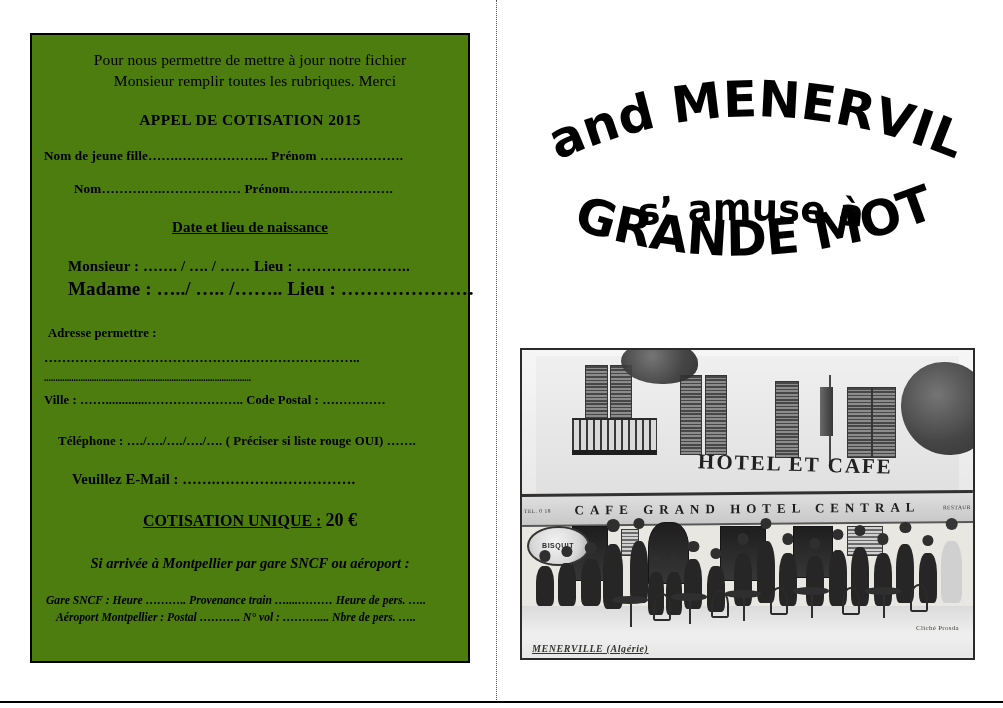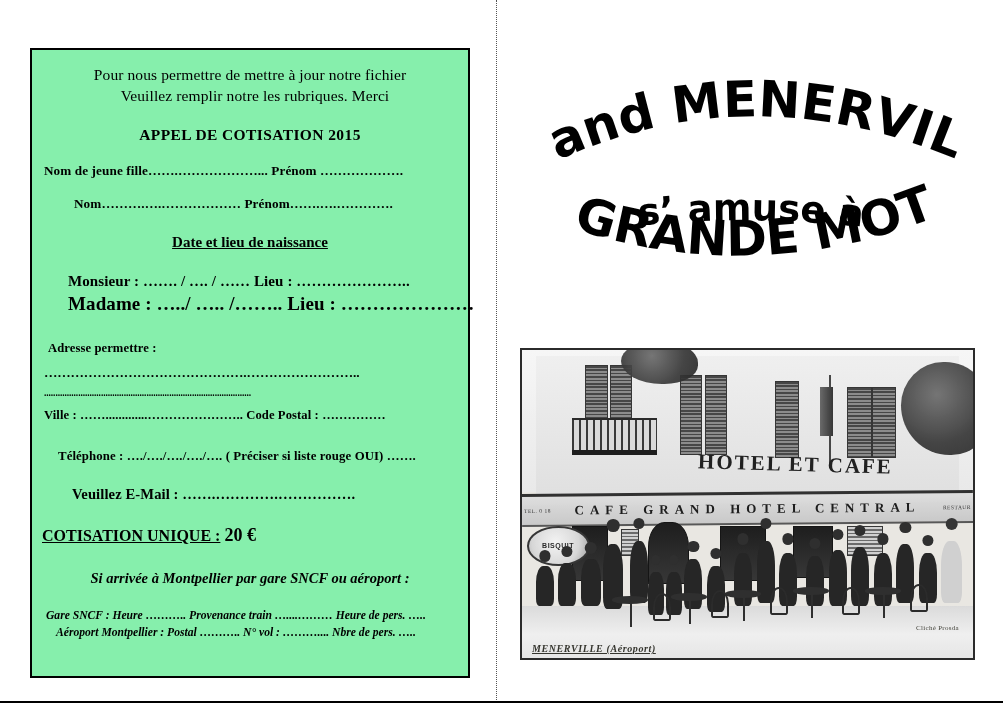--- a/index.html
+++ b/index.html
@@ -50,22 +50,21 @@
     height: 708px;
   }
   .form-box {
     position: absolute;
     left: 30px;
     top: 33px;
     width: 440px;
     height: 630px;
     border: 2px solid #000;
     box-sizing: border-box;
-    background: #86efac;
-    margin-top: 15px;
+    background: #4d7c0f;
   }
   .form-inner {
     position: absolute;
     left: 0;
     top: 0;
     right: 0;
     bottom: 0;
     padding: 14px 10px 6px 10px;
     box-sizing: border-box;
   }
@@ -150,20 +149,21 @@
     padding-left: 16px;
     font-size: 12.8px;
   }
   .row.email {
     margin-top: 22px;
     padding-left: 30px;
     font-size: 14.6px;
   }
 
   .cotisation-unique {
+    text-align: center;
     margin-top: 22px;
     font-size: 16px;
     font-weight: bold;
   }
   .cotisation-unique .u {
     text-decoration: underline;
   }
   .cotisation-unique .amount {
     font-size: 18px;
   }
@@ -406,21 +406,21 @@
 </head>
 <body>
 
 <div class="scan-sheet">
 
   <div class="form-page">
     <div class="form-box">
       <div class="form-inner">
 
         <div class="intro-line">Pour nous permettre de mettre à jour notre fichier</div>
-        <div class="intro-line second">Veuillez  remplir notre les rubriques.    Merci</div>
+        <div class="intro-line second">Monsieur  remplir toutes les rubriques.    Merci</div>
 
         <div class="title-cotisation">APPEL DE COTISATION  2015</div>
 
         <div class="row jeune-fille">Nom de jeune fille…….………………...  Prénom ……………….</div>
 
         <div class="row indent-nom">Nom……….….……………… Prénom…….….………….</div>
 
         <div class="section-heading">Date et lieu de naissance</div>
 
         <div class="row monsieur">Monsieur :  ……. / …. / …… Lieu : …………………..</div>
@@ -586,20 +586,20 @@
         <div class="table-leg" style="left:80%;top:79%;height:8%;"></div>
 
         <div class="chair" style="left:29%;top:79%;width:4%;height:9%;"></div>
         <div class="chair" style="left:42%;top:78%;width:4%;height:9%;"></div>
         <div class="chair" style="left:55%;top:77%;width:4%;height:9%;"></div>
         <div class="chair" style="left:71%;top:77%;width:4%;height:9%;"></div>
         <div class="chair" style="left:86%;top:76%;width:4%;height:9%;"></div>
 
       </div>
 
-      <div class="photo-caption">MENERVILLE (Aéroport)</div>
+      <div class="photo-caption">MENERVILLE (Algérie)</div>
       <div class="photo-credit">Cliché Prosda</div>
     </div>
 
   </div>
 
   <div class="bottom-rule"></div>
 </div>
 
 </body></html>

